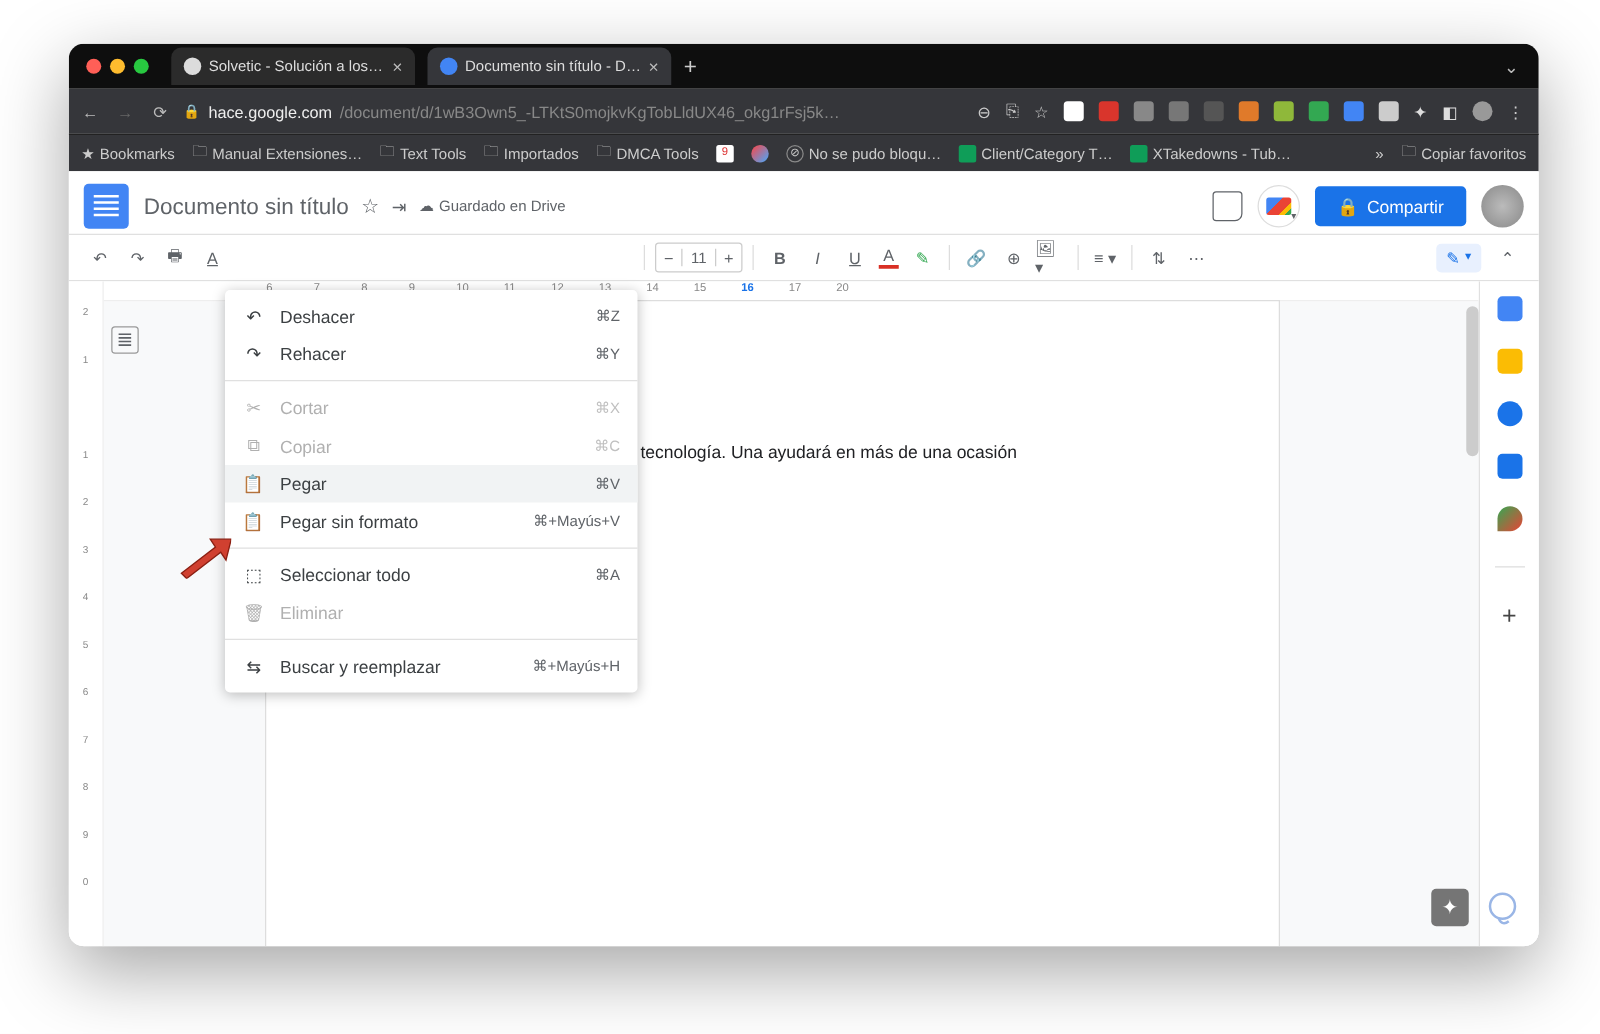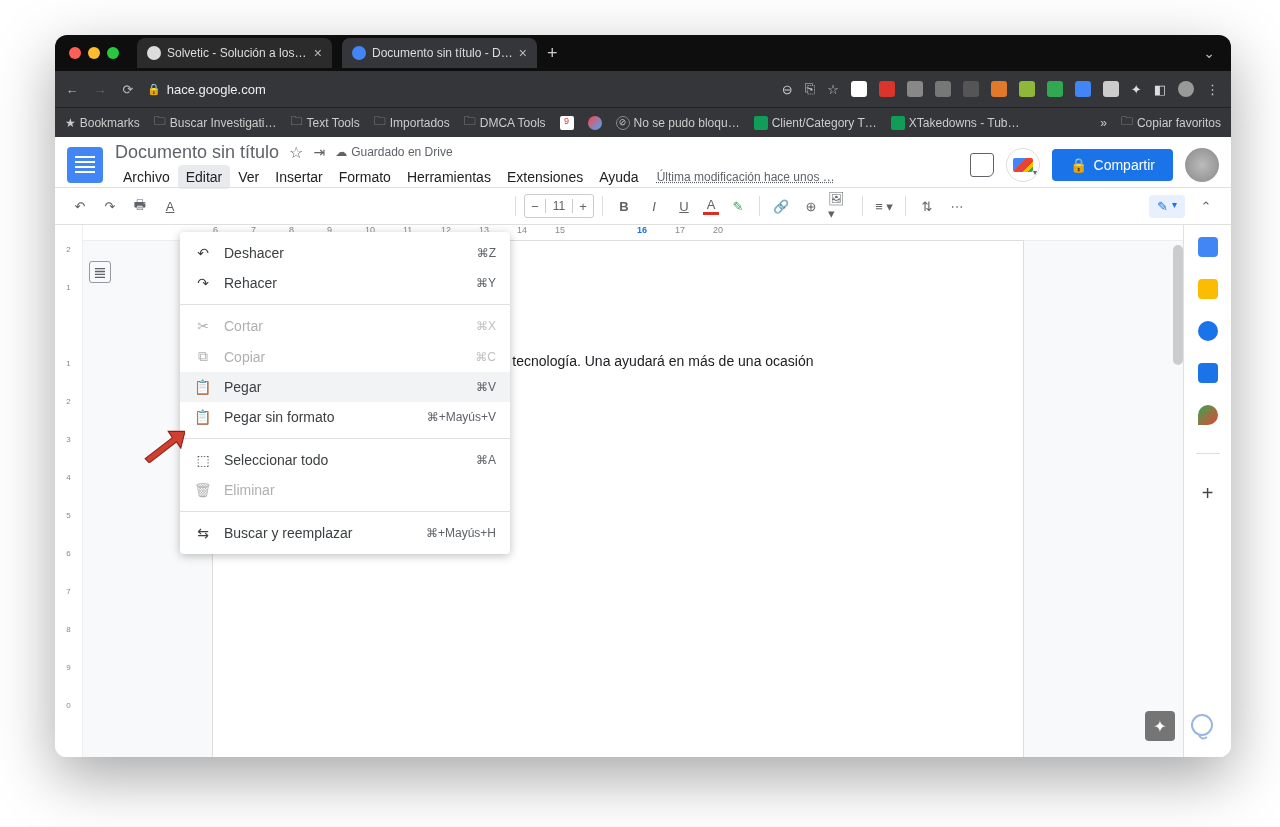--- a/index.html
+++ b/index.html
@@ -61,21 +61,21 @@
   .tcolor .underline{height:3px; width:16px;}
   .toolbar-right { margin-left:auto; display:flex; gap:8px; align-items:center;}
   .pencil { background:#e8f0fe; border-radius:4px; padding:4px 8px; display:flex; gap:4px; color:#1a73e8;}
   
   .docbody { flex:1; display:flex; position:relative; background:#f8f9fa; overflow:hidden;}
   .vruler { width:28px; background:#fff; border-right:1px solid #eee; font-size:8px; color:#888; padding-top:20px; text-align:center;}
   .vruler div{height:38px;}
   .contentarea { flex:1; position:relative; overflow:hidden;}
   .hruler { height:16px; background:#fff; border-bottom:1px solid #eee; display:flex; font-size:9px; color:#888; padding-left:130px;}
   .hruler div{width:38px; text-align:left;}
-  .hruler div.on{color:#1a73e8; font-weight:600;margin-left:44px;}
+  .hruler div.on{color:#1a73e8; font-weight:600;}
   .page { position:absolute; left:130px; top:16px; width:810px; min-height:600px; background:#fff; box-shadow:0 0 0 1px #ddd; padding:110px 90px; font-size:14px; color:#202124; line-height:1.5;}
   .outline-icon { position:absolute; left:34px; top:36px; width:22px; height:22px; border:1px solid #999; border-radius:3px; display:flex; align-items:center; justify-content:center; color:#5f6368;}
   .scrollbar { position:absolute; right:0; top:20px; width:10px; height:120px; background:#ccc; border-radius:5px;}
   .sidepanel { width:48px; background:#fff; border-left:1px solid #e0e0e0; display:flex; flex-direction:column; align-items:center; padding-top:12px; gap:22px;}
   .sp-icon { width:20px; height:20px; border-radius:4px;}
   
   .dropdown { position:absolute; left:125px; top:95px; width:330px; background:#fff; border-radius:4px; box-shadow:0 2px 10px rgba(0,0,0,0.25); padding:6px 0; z-index:100; font-size:14px; color:#3c4043;}
   .dditem { display:flex; align-items:center; padding:7px 14px; gap:12px;}
   .dditem:hover, .dditem.hover { background:#f1f3f4;}
   .dditem.disabled { color:#b0b0b0;}
@@ -115,20 +115,21 @@
     <div class="tabright">⌄</div>
   </div>
 
   <div class="addrbar">
     <span class="navbtn">←</span>
     <span class="navbtn" style="color:#666">→</span>
     <span class="navbtn">⟳</span>
     <div class="url">
       <span class="lock">🔒</span>
       <span class="host">hace.google.com</span>
+        <span class="path">/document/d/1wB3Own5_-LTKtS0mojkvKgTobLldUX46_okg1rFsj5k…</span>
     </div>
     <div class="addr-icons">
       <span style="font-size:13px">⊖</span>
       <span>⎘</span>
       <span>☆</span>
       <span class="ext-icon" style="background:#fff"></span>
       <span class="ext-icon" style="background:#d9352c"></span>
       <span class="ext-icon" style="background:#888"></span>
       <span class="ext-icon" style="background:#777"></span>
       <span class="ext-icon" style="background:#555"></span>
@@ -144,21 +145,21 @@
     </div>
   </div>
 
   <div class="bookbar">
     <div class="bm">
         <span>★</span>
         <span>Bookmarks</span>
       </div>
     <div class="bm">
         <span class="foldericon">🗀</span>
-        <span>Buscar Investigati…</span>
+        <span>Manual Extensiones…</span>
       </div>
     <div class="bm">
         <span class="foldericon">🗀</span>
         <span>Text Tools</span>
       </div>
     <div class="bm">
         <span class="foldericon">🗀</span>
         <span>Importados</span>
       </div>
     <div class="bm">
@@ -197,31 +198,20 @@
       <div class="docs-logo"></div>
       <div class="titlearea">
         <div class="titlerow">
           <span class="doctitle">Documento sin título</span>
           <span class="star">☆</span>
           <span class="move">⇥</span>
           <span class="saved">
               <span>☁</span>
               <span>Guardado en Drive</span>
             </span>
-        </div>
-        <div class="menubar">
-          <span class="m">Archivo</span>
-          <span class="m active">Editar</span>
-          <span class="m">Ver</span>
-          <span class="m">Insertar</span>
-          <span class="m">Formato</span>
-          <span class="m">Herramientas</span>
-          <span class="m">Extensiones</span>
-          <span class="m">Ayuda</span>
-          <span class="lastmod">Última modificación hace unos …</span>
         </div>
       </div>
       <div class="header-right">
         <div class="cmticon"></div>
         <div class="meet">
             <div class="meet-inner"></div>
             <span style="position:absolute;right:2px;bottom:4px;font-size:8px;color:#5f6368">▾</span>
           </div>
         <div class="sharebtn">
             <span>🔒</span>

